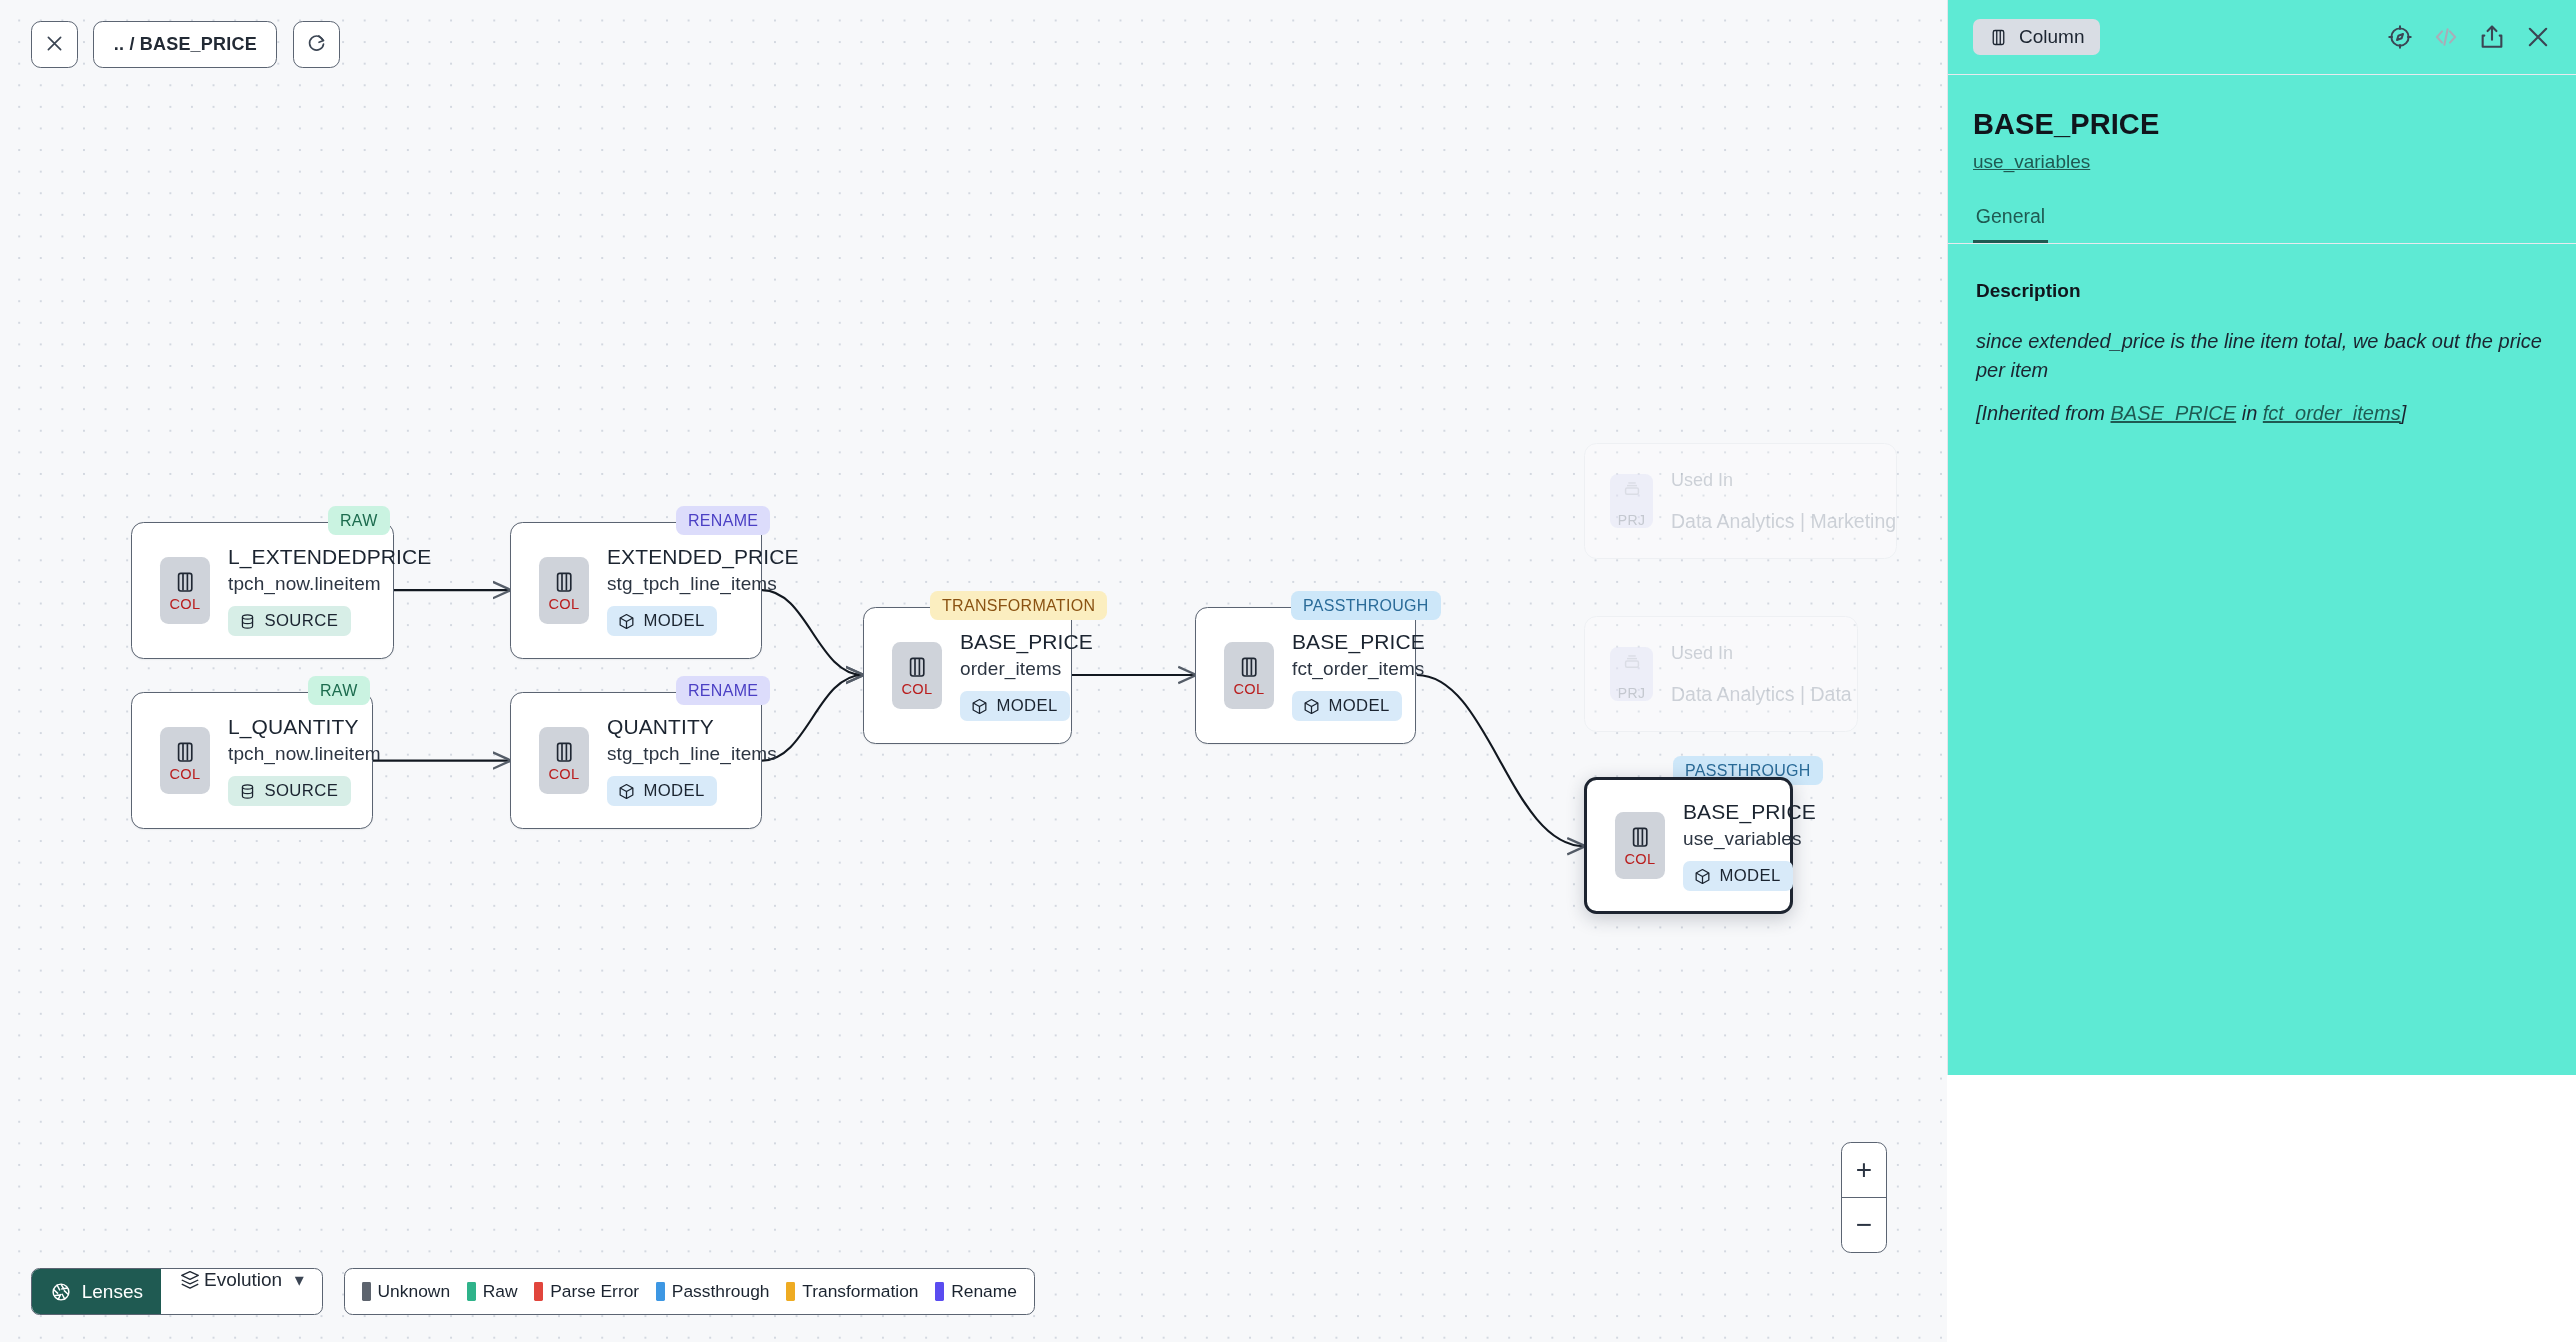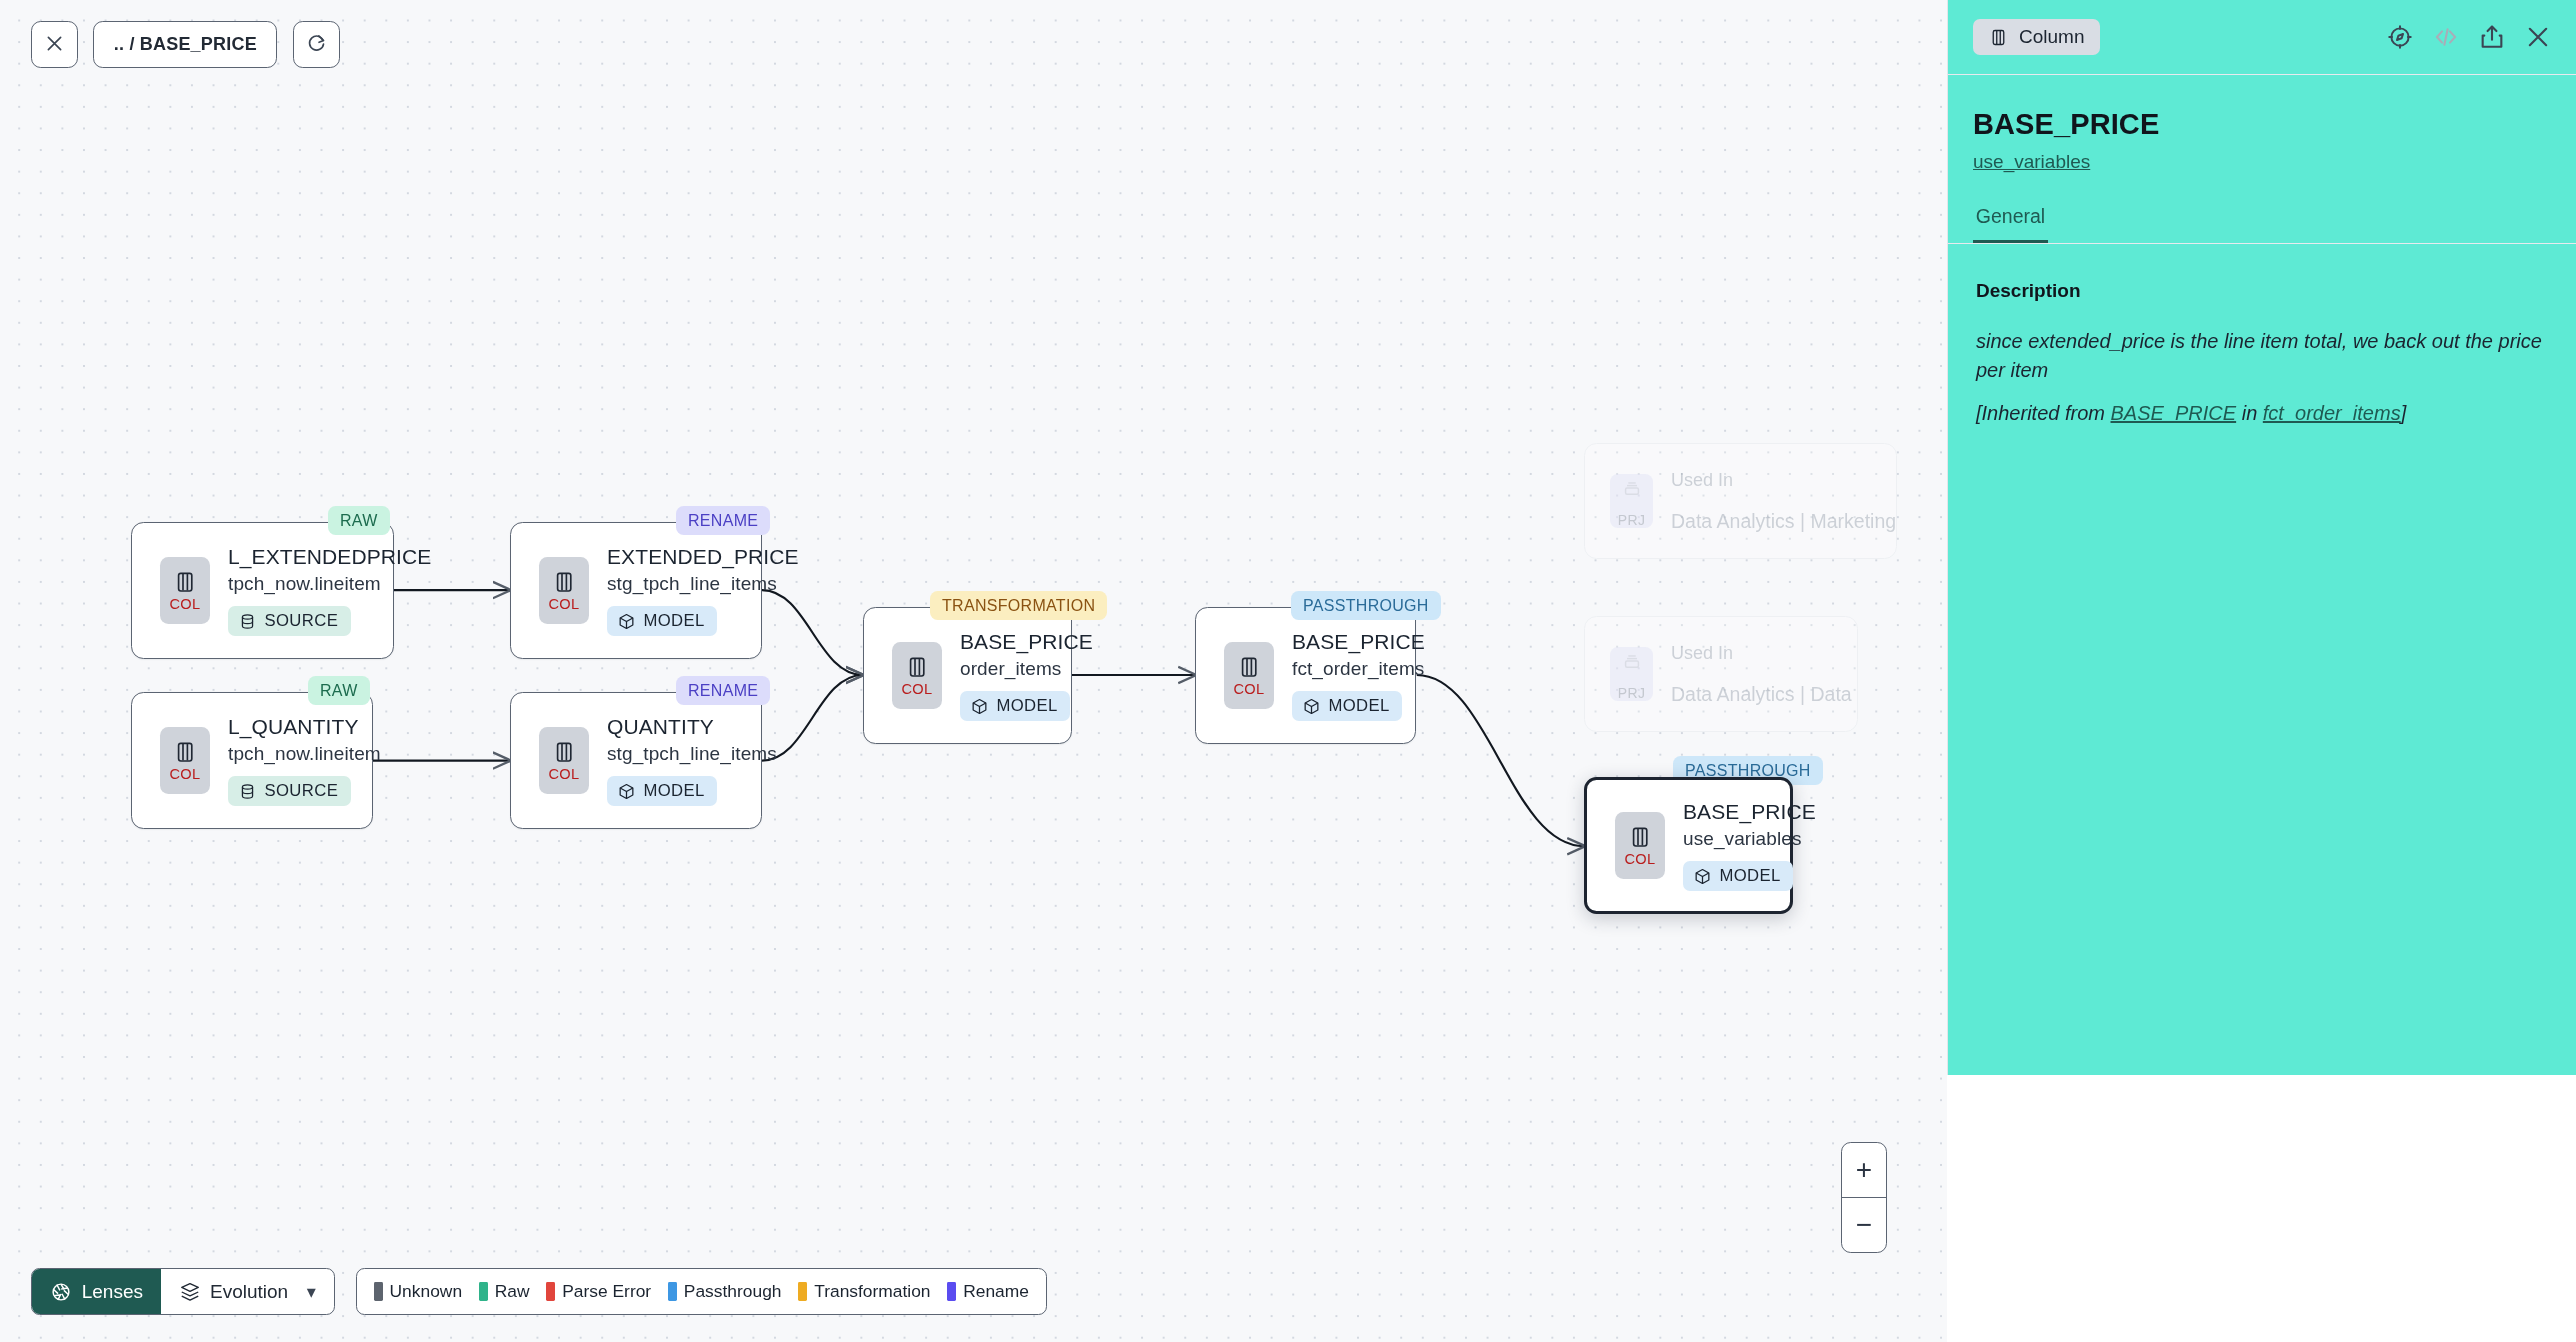--- a/index.html
+++ b/index.html
@@ -92,21 +92,21 @@
   #edges { position: absolute; inset: 0; width: 1947px; height: 1343px; z-index: 10; pointer-events: none; }
 
   
   #bottombar { position: absolute; left: 31px; bottom: 28px; display: flex; align-items: center; gap: 21px; z-index: 30; }
   .lenses-group { display: flex; height: 47px; border: 1.4px solid #5b6472; border-radius: 8.4px; overflow: hidden; background: #fff; }
   .lenses-btn {
     background: #1f5a52; color: #fff; display: flex; align-items: center; gap: 9.7px;
     padding: 0 18px; font-size: 19px; cursor: pointer;
   }
   .lenses-btn svg { width: 22px; height: 22px; display: block; }
-  .evo-btn { display: flex; align-items: center; gap: 9px; padding: 0 18px; font-size: 19px; color: #222a35; cursor: pointer; }
+  .evo-btn { display: flex; gap: 3px; padding: 0 18px; font-size: 19px; color: #222a35; cursor: pointer; }
   .evo-btn svg.stk { width: 22px; height: 22px; display: block; }
   .evo-btn .chev { font-size: 18px; color: #3b4553; margin-left: 9.7px; }
   .legend {
     height: 47px; display: flex; align-items: center; gap: 16.7px;
     padding: 0 16.7px; background: #fff; border: 1.4px solid #5b6472; border-radius: 8.4px;
   }
   .legend-item { display: flex; align-items: center; gap: 7px; font-size: 17.4px; color: #1b2430; white-space: nowrap; }
   .sw { width: 9px; height: 19.5px; border-radius: 1.4px; display: block; }
 
   

